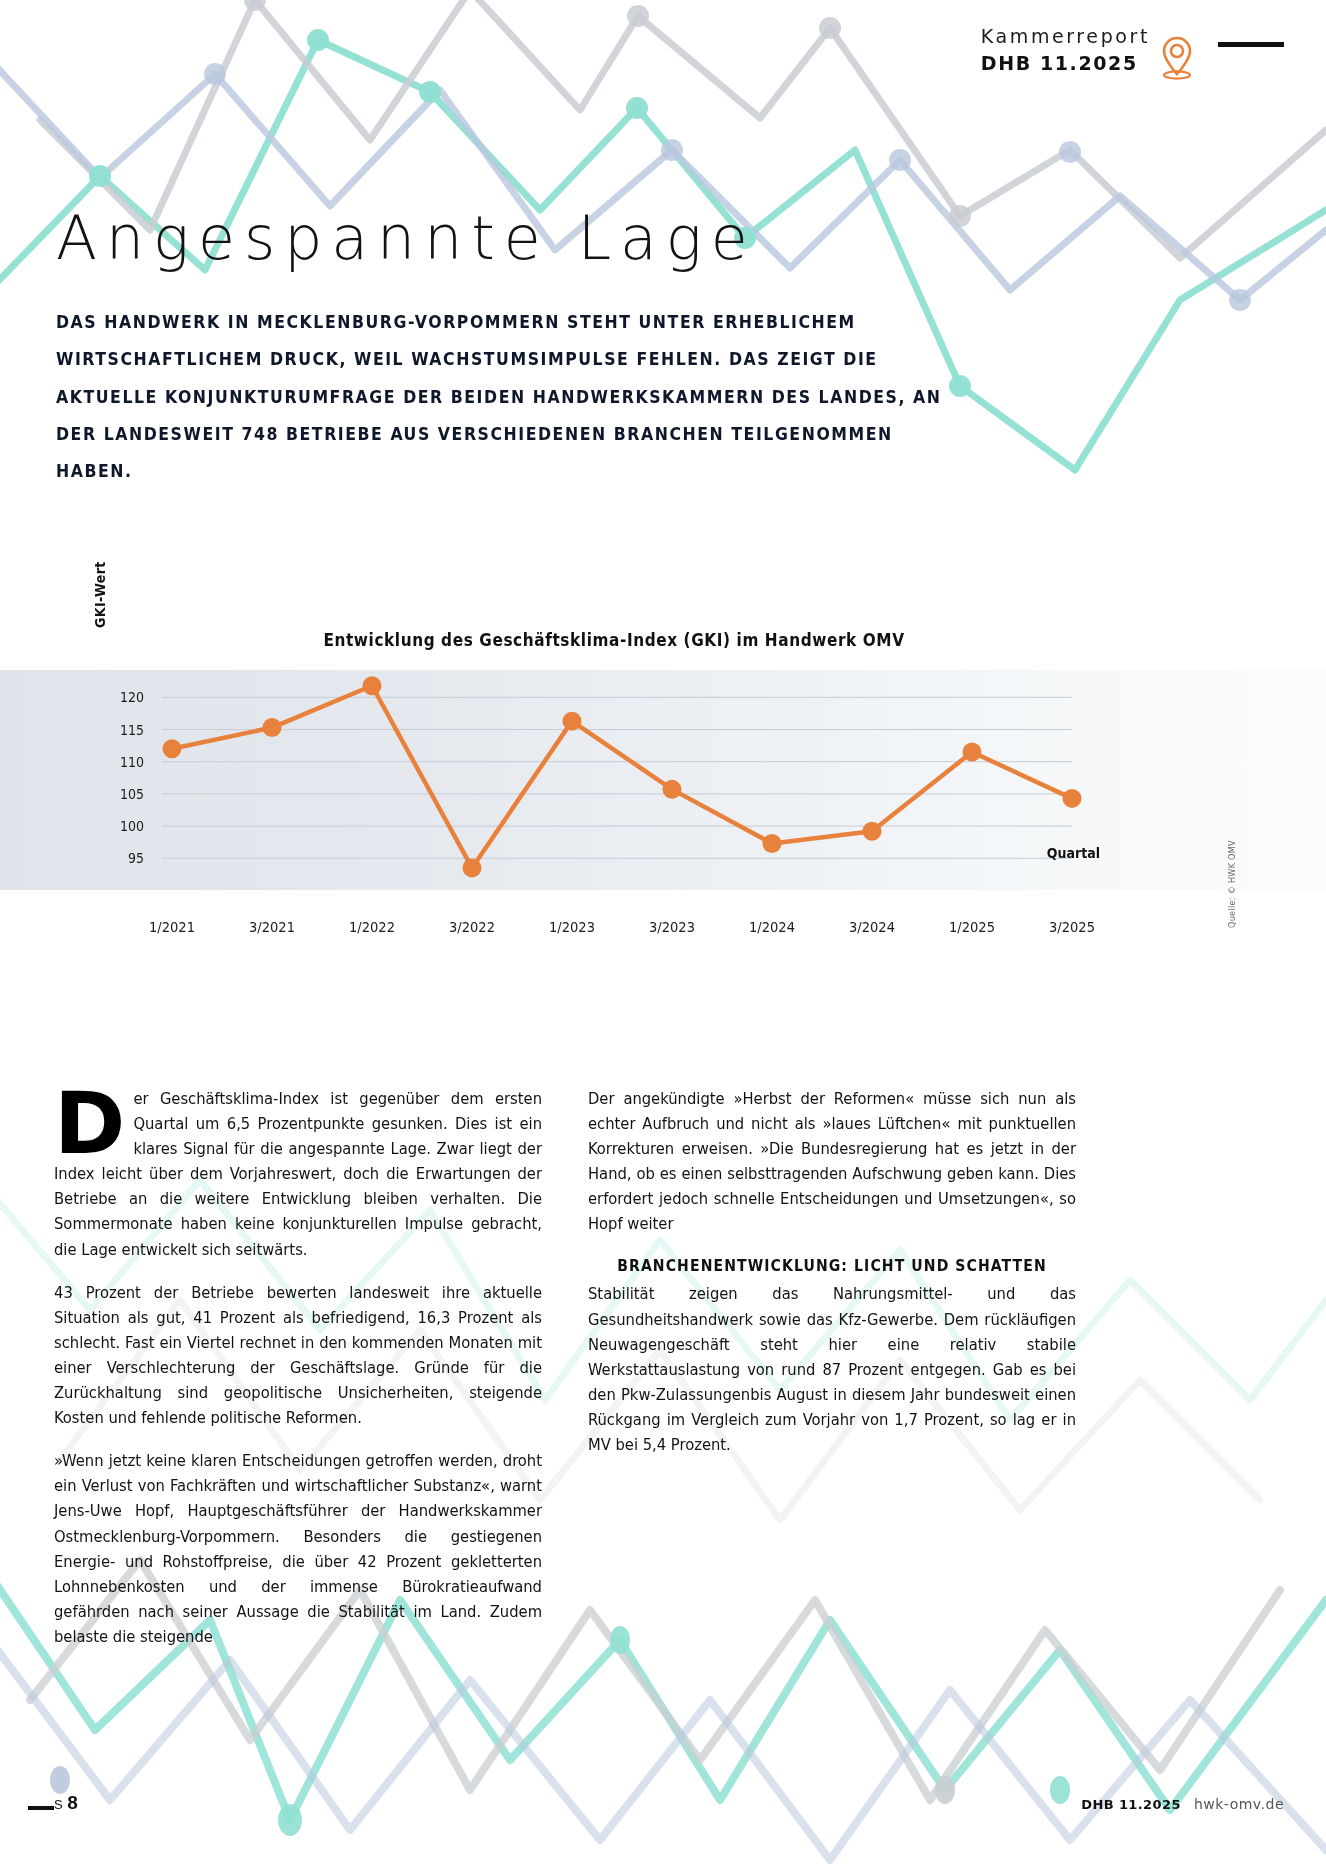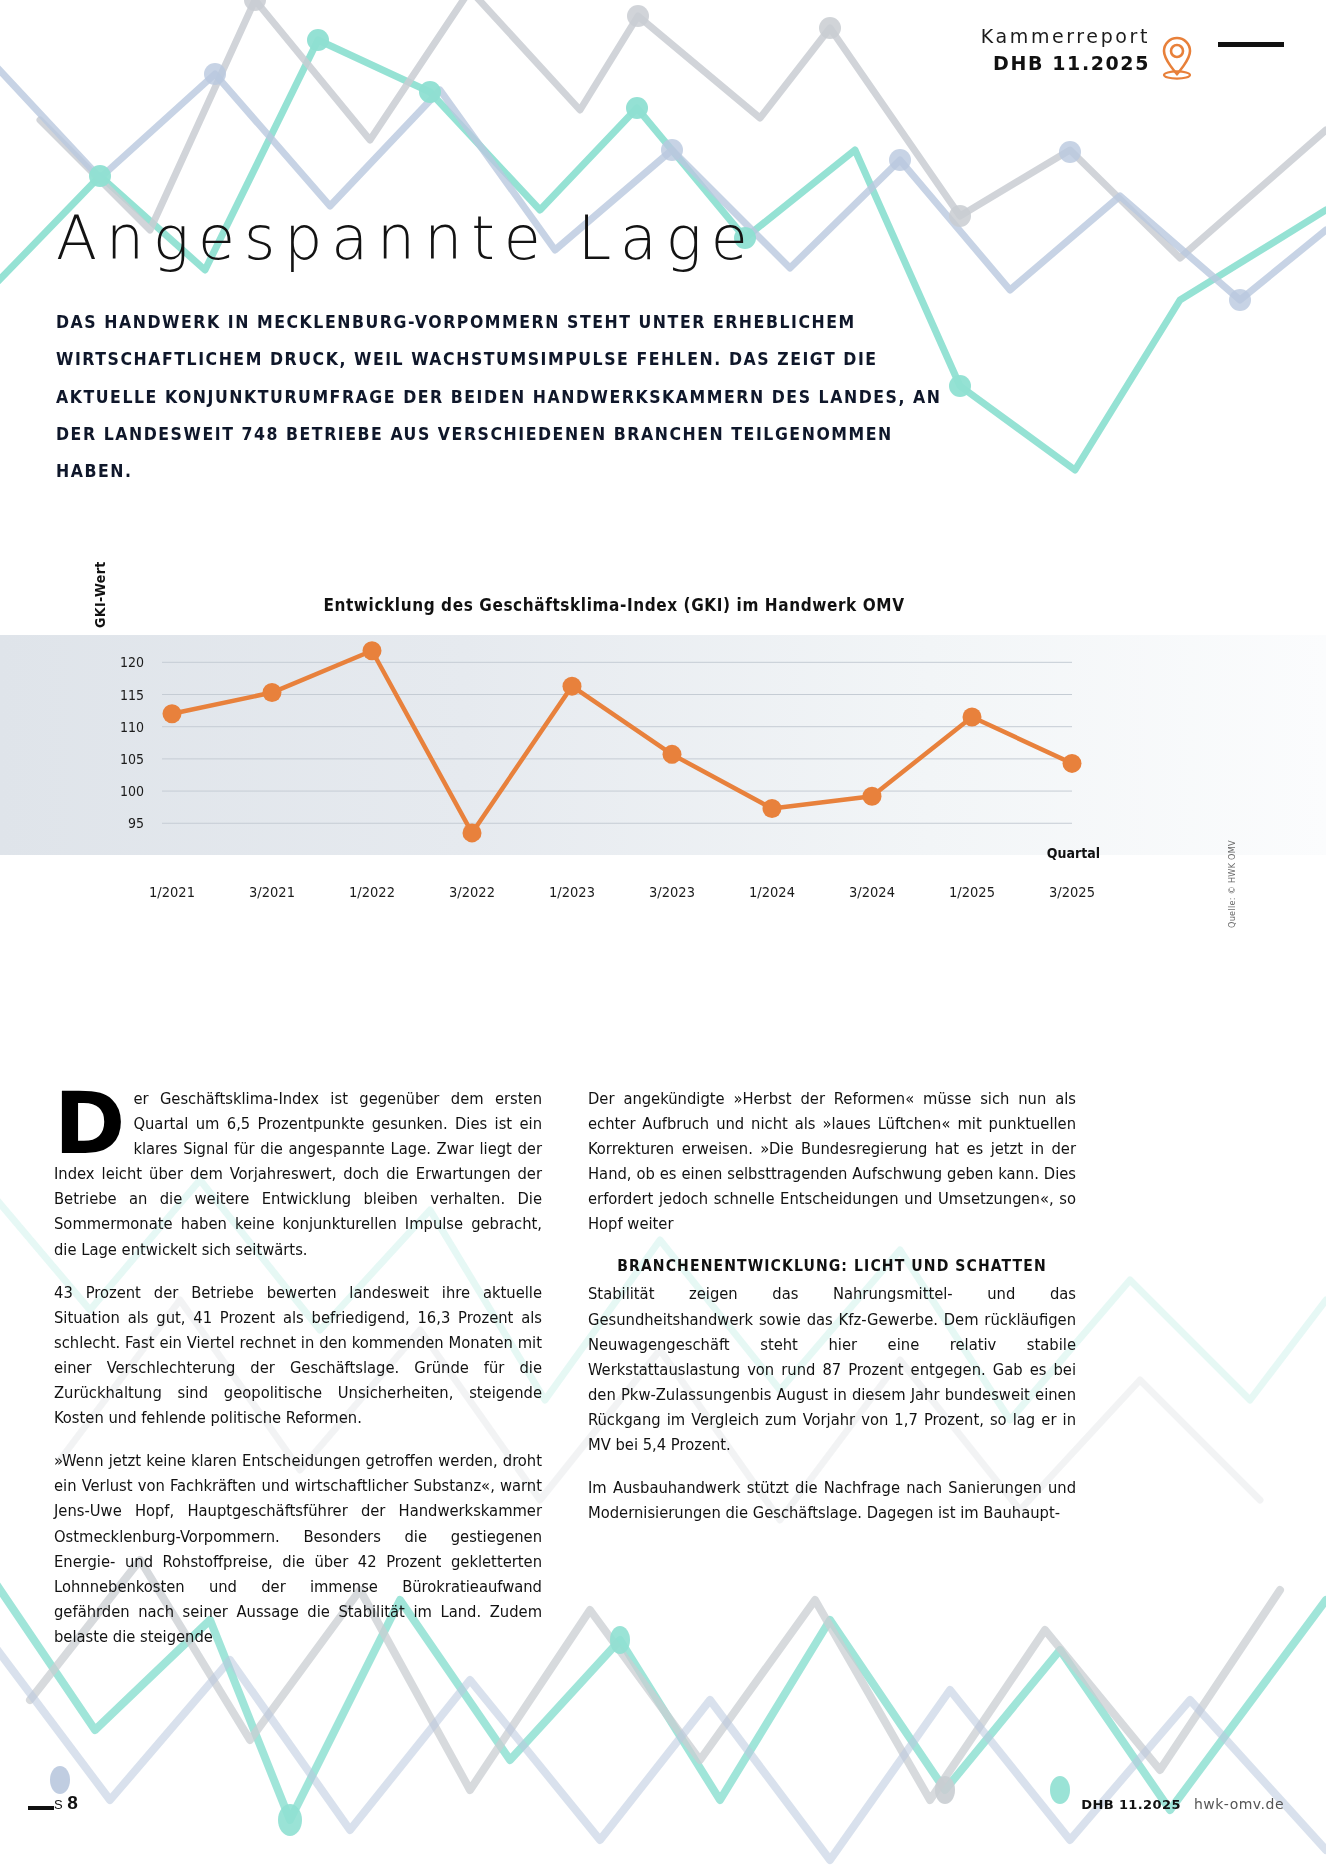--- a/index.html
+++ b/index.html
@@ -24,21 +24,20 @@
 
   
   .page-header {
     position: absolute;
     top: 20px; right: 42px;
     display: flex;
     align-items: flex-start;
     z-index: 5;
   }
   .header-text {
-    text-align: right;
     padding-top: 4px;
   }
   .kammerreport {
     font-size: 19px;
     letter-spacing: 2.6px;
     color: #1c1c1c;
     font-weight: 400;
     line-height: 1.35;
     font-family: "DejaVu Sans", sans-serif;
   }
@@ -88,21 +87,21 @@
     letter-spacing: 1.55px;
     line-height: 2.13;
     color: #0f172a;
     text-transform: uppercase;
   }
 
   
   .chart-block {
     position: absolute;
     left: 0;
-    top: 595px;
+    top: 630px;
     width: 1168px;
     z-index: 4;
   }
   .chart-title {
     text-align: center;
     font-family: "DejaVu Sans Condensed", "Liberation Sans Narrow", "Liberation Sans", sans-serif;
     font-size: 17px;
     font-weight: bold;
     letter-spacing: 0.6px;
     color: #111;
@@ -378,21 +377,20 @@
 <div class="body-cols">
   <div class="col" id="col-left">
       <p class="dropcap-para"><span class="dropcap">D</span>er Geschäftsklima-Index ist gegenüber dem ersten Quartal um 6,5 Prozentpunkte gesunken. Dies ist ein klares Signal für die angespannte Lage. Zwar liegt der Index leicht über dem Vorjahreswert, doch die Erwartungen der Betriebe an die weitere Entwicklung bleiben verhalten. Die Sommermonate haben keine konjunkturellen Impulse gebracht, die Lage entwickelt sich seitwärts.</p>
       <p>43 Prozent der Betriebe bewerten landesweit ihre aktuelle Situation als gut, 41 Prozent als befriedigend, 16,3 Prozent als schlecht. Fast ein Viertel rechnet in den kommenden Monaten mit einer Verschlechterung der Geschäftslage. Gründe für die Zurückhaltung sind geopolitische Unsicherheiten, steigende Kosten und fehlende politische Reformen.</p>
       <p>»Wenn jetzt keine klaren Entscheidungen getroffen werden, droht ein Verlust von Fachkräften und wirtschaftlicher Substanz«, warnt Jens-Uwe Hopf, Hauptgeschäftsführer der Handwerkskammer Ostmecklenburg-Vorpommern. Besonders die gestiegenen Energie- und Rohstoffpreise, die über 42 Prozent gekletterten Lohnnebenkosten und der immense Bürokratieaufwand gefährden nach seiner Aussage die Stabilität im Land. Zudem belaste die steigende</p>
     </div>
   <div class="col" id="col-right">
       <p>Der angekündigte »Herbst der Reformen« müsse sich nun als echter Aufbruch und nicht als »laues Lüftchen« mit punktuellen Korrekturen erweisen. »Die Bundesregierung hat es jetzt in der Hand, ob es einen selbsttragenden Aufschwung geben kann. Dies erfordert jedoch schnelle Entscheidungen und Umsetzungen«, so Hopf weiter</p>
       <div class="subhead">BRANCHENENTWICKLUNG: LICHT UND SCHATTEN</div>
       <p>Stabilität zeigen das Nahrungsmittel- und das Gesundheitshandwerk sowie das Kfz-Gewerbe. Dem rückläufigen Neuwagengeschäft steht hier eine relativ stabile Werkstattauslastung von rund 87 Prozent entgegen. Gab es bei den Pkw-Zulassungenbis August in diesem Jahr bundesweit einen Rückgang im Vergleich zum Vorjahr von 1,7 Prozent, so lag er in MV bei 5,4 Prozent.</p>
-      <p>Im Ausbauhandwerk stützt die Nachfrage nach Sanierungen und Modernisierungen die Geschäftslage. Dagegen ist im Bauhaupt-</p>
     </div>
 </div>
 
 <div class="footer-rule"></div>
 <div class="footer">
   <div class="folio">
     <span>S</span>
     <b>8</b>
   </div>
   <div class="footer-right">

